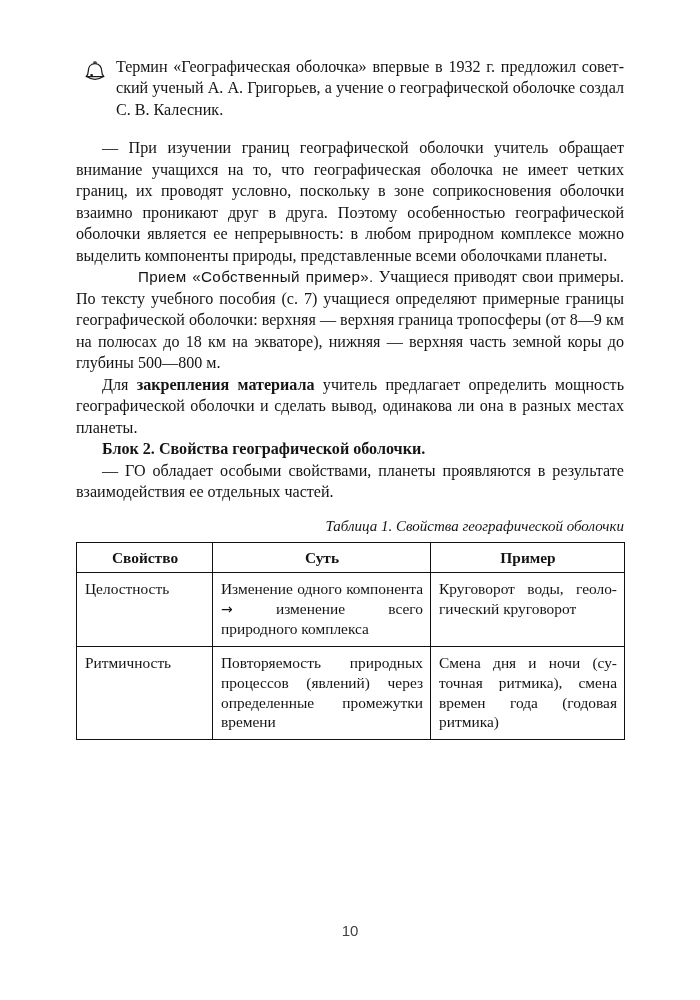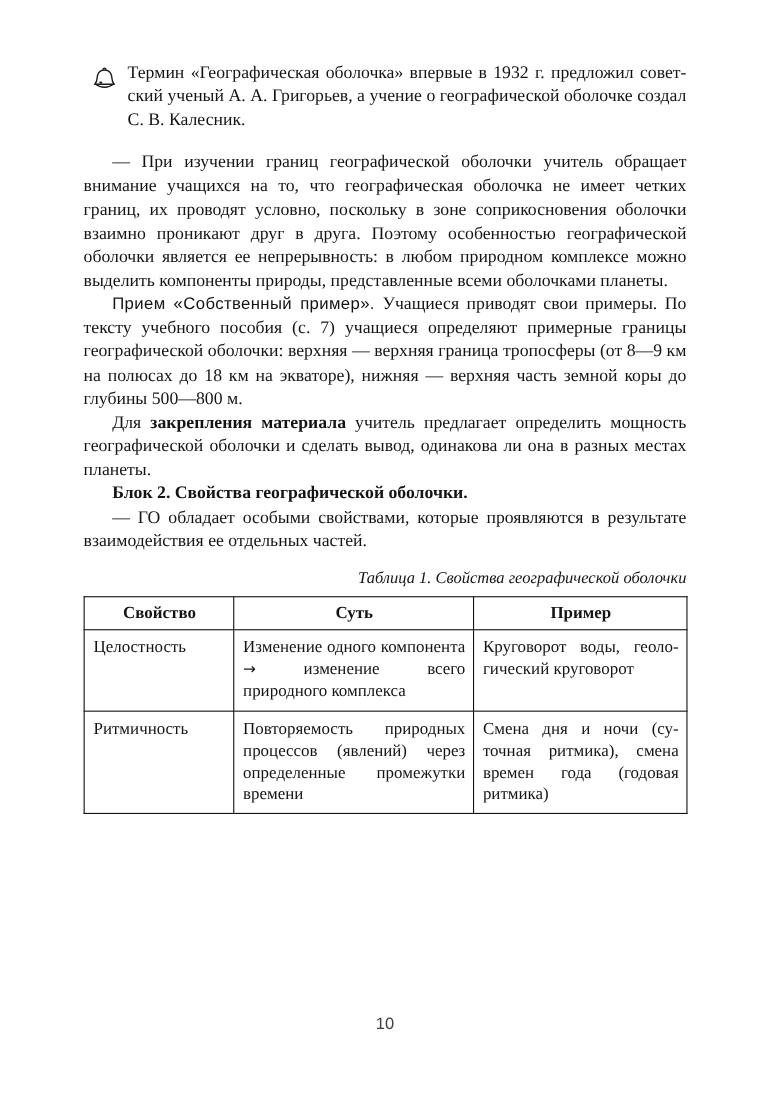--- a/index.html
+++ b/index.html
@@ -64,20 +64,21 @@
     hyphens: manual;
   }
   p.body.lastline-left { text-align-last: left; }
 
   b.bold { font-weight: bold; }
 
   .sans-bold {
     font-family: "Liberation Sans", "DejaVu Sans", sans-serif;
     font-size: 15.2px;
     letter-spacing: 0.35px;
+    margin-left: 36px;
   }
 
   .blk-head {
     margin: 0;
     font-size: 16.1px;
     line-height: 1.335;
     text-indent: 26px;
     font-weight: bold;
   }
 
@@ -154,21 +155,21 @@
 
     <p class="body">— При изучении границ географической оболочки учитель обращает внимание учащихся на то, что географическая оболочка не имеет чет­ких границ, их проводят условно, поскольку в зоне соприкосновения оболочки взаимно проникают друг в друга. Поэтому особенностью гео­графической оболочки является ее непрерывность: в любом природном комплексе можно выделить компоненты природы, представленные все­ми оболочками планеты.</p>
 
     <p class="body"><span class="sans-bold">Прием «Собственный пример».</span><span> Учащиеся приводят свои приме­ры. По тексту учебного пособия (с. 7) учащиеся определяют примерные границы географической оболочки: верхняя — верхняя граница тропо­сферы (от 8—9 км на полюсах до 18 км на экваторе), нижняя — верхняя часть земной коры до глубины 500—800 м.</span></p>
 
     <p class="body"><span>Для </span><b class="bold">закрепления материала</b><span> учитель предлагает определить мощ­ность географической оболочки и сделать вывод, одинакова ли она в разных местах планеты.</span></p>
 
     <p class="blk-head">Блок 2. Свойства географической оболочки.</p>
 
 
-    <p class="body">— ГО обладает особыми свойствами, которые проявляются в ре­зультате взаимодействия ее отдельных частей.</p>
+    <p class="body">— ГО обладает особыми свойствами, планеты проявляются в ре­зультате взаимодействия ее отдельных частей.</p>
 
 
     <div class="table-caption">Таблица 1. Свойства географической оболочки</div>
 
     <table class="props">
       <colgroup>
         <col class="col1">
           <col class="col2">
           <col class="col3">
       </colgroup>

